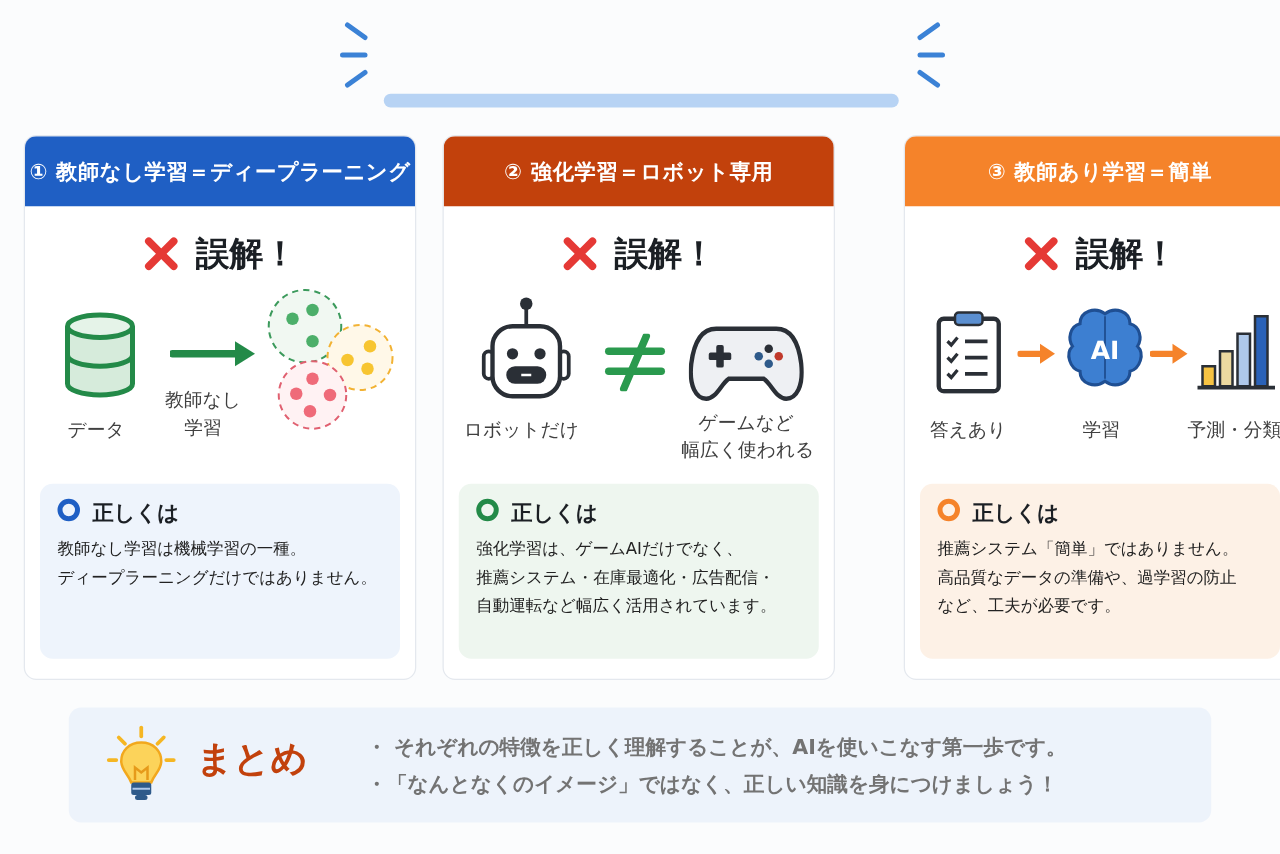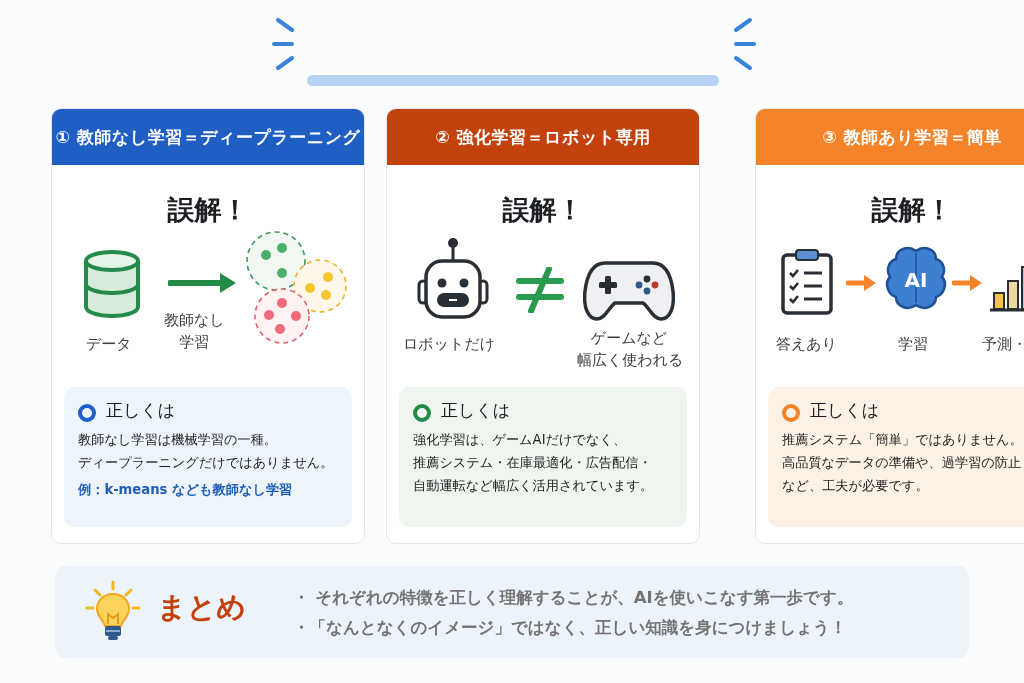--- a/index.html
+++ b/index.html
@@ -20,43 +20,42 @@
   }
   .title-underline {
     position: absolute; left: 307px; top: 75px; width: 412px; height: 11px;
     background: #b7d3f4; border-radius: 6px;
   }
   .spark { position: absolute; }
   .card {
     position: absolute; top: 108px; width: 314px; height: 436px;
     background: #ffffff; border: 1px solid #e4e8ee; border-radius: 10px;
     overflow: hidden;
-    margin-left: 32px;
   }
   .card-header {
     height: 56px; color: #fff; font-size: 17px; font-weight: bold;
     display: flex; align-items: center; justify-content: center;
     letter-spacing: 0.5px;
   }
   .myth {
     margin-top: 18px; height: 40px; display: flex; align-items: center;
-    justify-content: center; gap: 14px; font-size: 27px; font-weight: bold; color: #1b1f24; flex-direction: column;
+    justify-content: center; gap: 14px; font-size: 27px; font-weight: bold; color: #1b1f24;
   }
   .xmark { width: 28px; height: 28px; }
   .illus { position: relative; height: 150px; margin-top: 14px; }
   .ilabel {
     position: absolute; font-size: 15px; color: #404040; text-align: center;
     line-height: 22px; white-space: nowrap;
   }
   .correct {
     position: absolute; left: 12px; right: 12px; top: 278px; height: 140px;
     border-radius: 10px; padding: 12px 14px;
   }
   .correct-head {
-    display: flex; align-items: flex-end; gap: 10px; font-size: 17px; font-weight: normal;
+    display: flex; align-items: flex-start; gap: 10px; font-size: 17px; font-weight: bold;
     color: #1b1f24; margin-bottom: 6px;
   }
   .ring { width: 18px; height: 18px; border-radius: 50%; border: 4px solid; }
   .correct-body { font-size: 13.2px; line-height: 23px; color: #222; }
   .correct-example { font-size: 13.2px; line-height: 23px; color: #1f5fb6; margin-top: 4px; font-weight: bold; }
   .summary {
     position: absolute; left: 55px; top: 566px; width: 914px; height: 92px;
     background: #edf3fb; border-radius: 10px;
   }
   .summary-title {
@@ -124,21 +123,20 @@
   </div>
   <div class="correct" style="background:#eef4fc">
     <div class="correct-head">
       <span class="ring" style="border-color:#1f5fc4"></span>
       <span>正しくは</span>
     </div>
     <div class="correct-body">
       <div>教師なし学習は機械学習の一種。</div>
       <div>ディープラーニングだけではありません。</div>
     </div>
-    <div class="correct-example">例：k-means なども教師なし学習</div>
   </div>
 </div>
 
 <div class="card" style="left:354px">
   <div class="card-header" style="background:#c2410c">② 強化学習＝ロボット専用</div>
   <div class="myth">
     <svg class="xmark" viewBox="0 0 28 28">
       <line x1="4" y1="4" x2="24" y2="24" stroke="#e53935" stroke-width="6" stroke-linecap="round"></line>
       <line x1="24" y1="4" x2="4" y2="24" stroke="#e53935" stroke-width="6" stroke-linecap="round"></line>
     </svg>

